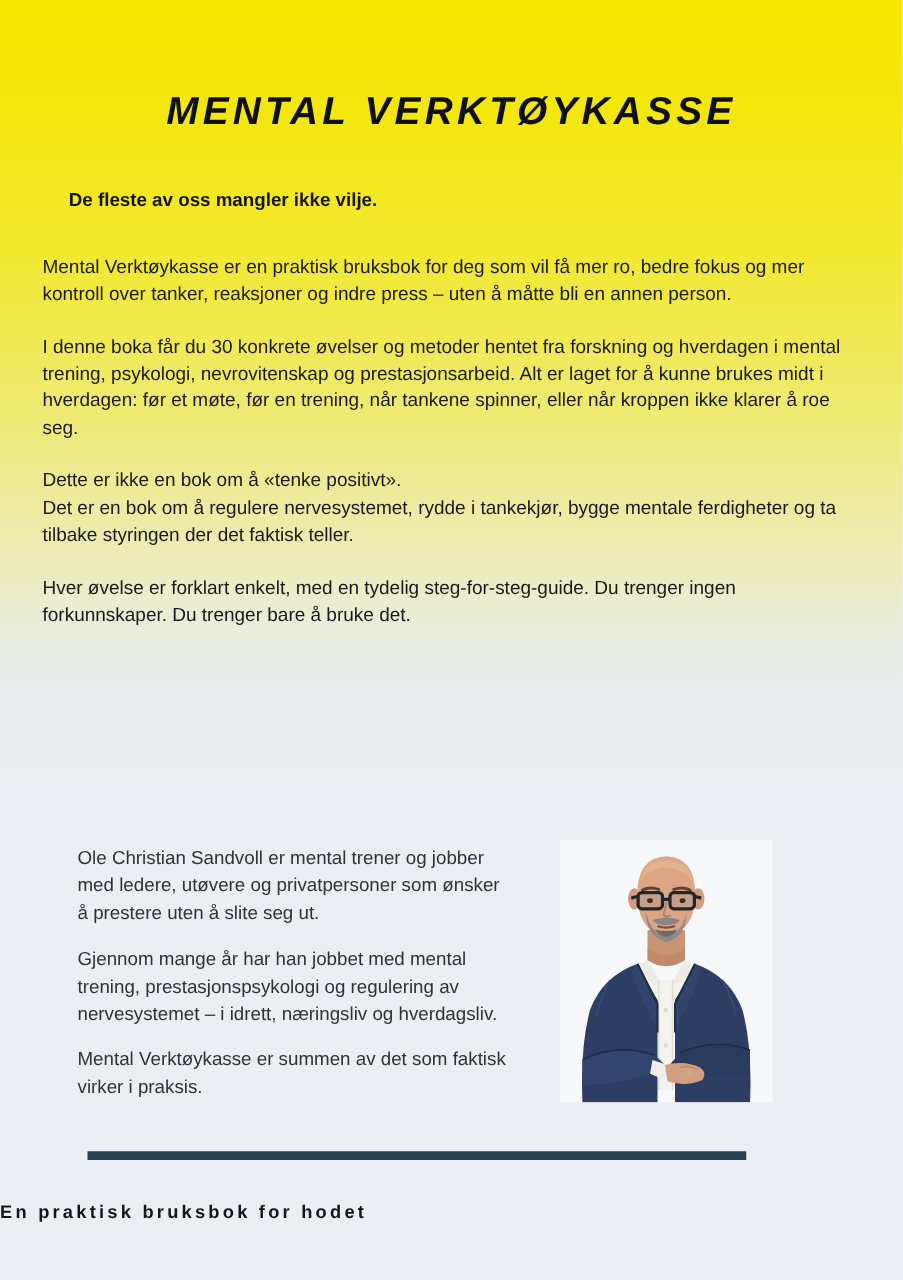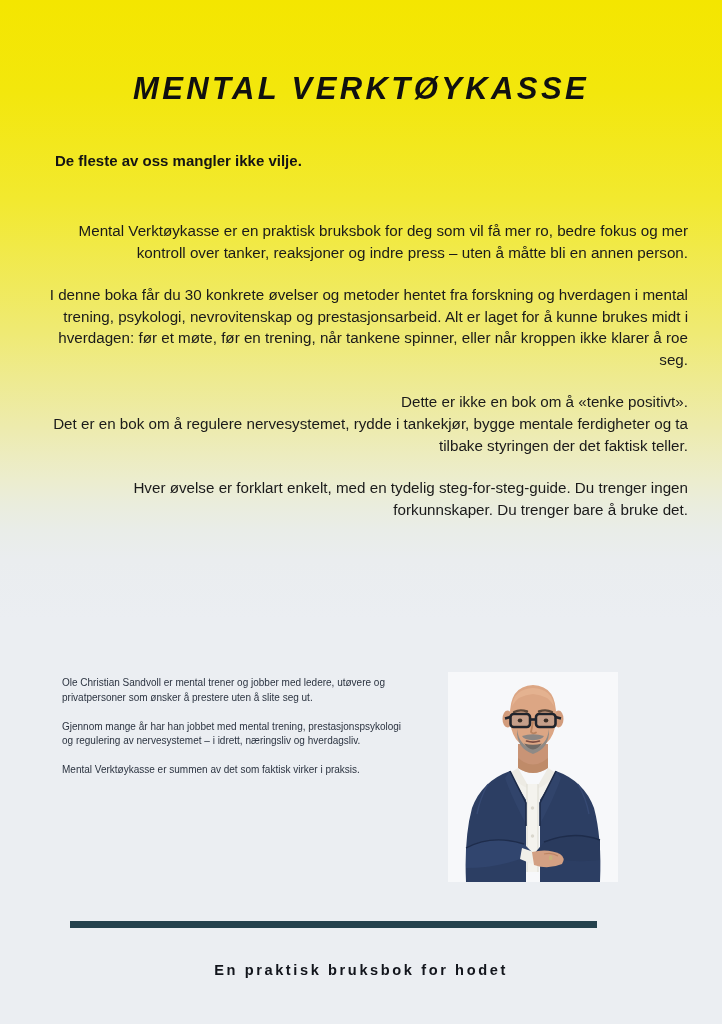--- a/index.html
+++ b/index.html
@@ -65,42 +65,41 @@
   .body-copy {
     position: absolute;
     left: 34px;
     top: 203px;
     width: 654px;
     font-size: 15.2px;
     color: #1A1A1A;
     line-height: 1.42;
   }
   .body-copy p {
-    margin: 17px 0 21px 0;
-    text-align: right;
+    margin: 0 0 21px 0;
   }
   .body-copy p:last-child { margin-bottom: 0; }
 
   
   .author-block {
     position: absolute;
     left: 62px;
     top: 676px;
     width: 345px;
   }
   .author-heading {
     font-size: 14.6px;
     font-weight: 700;
     color: #131722;
     line-height: 1.42;
     margin: 0 0 12px 0;
   }
   .author-bio p {
     margin: 0 1px 14px 0;
-    font-size: 10px;
+    font-size: 15px;
     color: #2B3340;
     line-height: 1.48;
   }
   .author-bio p:last-child { margin-bottom: 0; }
 
   
   .portrait {
     position: absolute;
     left: 448px;
     top: 672px;
@@ -118,21 +117,20 @@
     top: 921px;
     width: 527px;
     height: 7px;
     background: #24414D;
   }
   .footer-tagline {
     position: absolute;
     left: 0;
     top: 962px;
     width: 722px;
-    text-align: center;
     font-size: 14.6px;
     font-weight: 700;
     letter-spacing: 2.6px;
     color: #12151C;
     white-space: nowrap;
   }
 </style>
 </head>
 <body>
 

